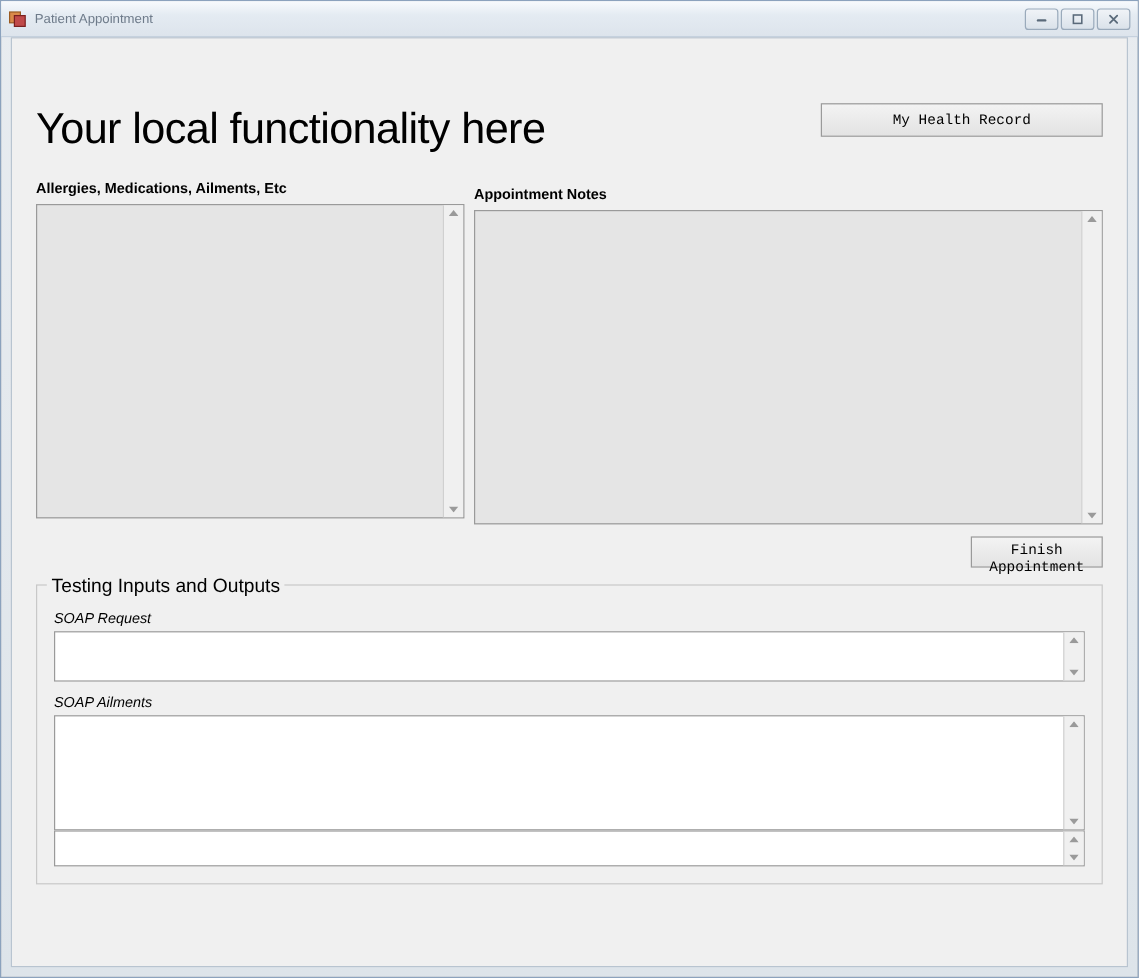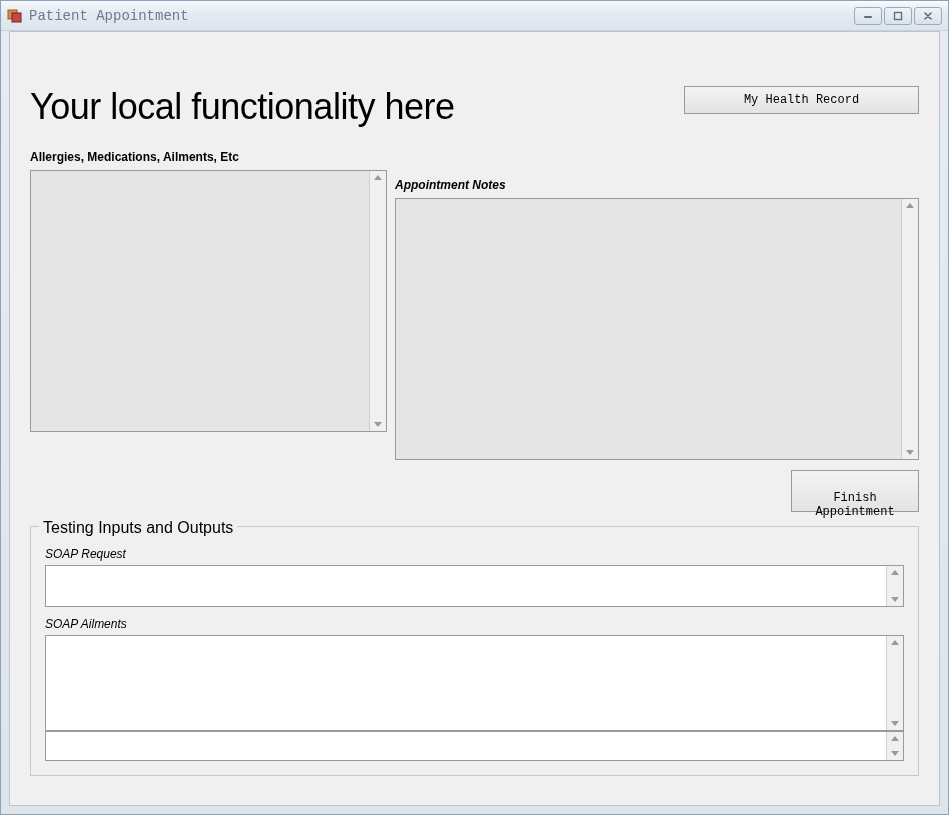--- a/index.html
+++ b/index.html
@@ -36,23 +36,22 @@
       height: 16px;
       margin-right: 6px;
       position: relative;
     }
     .titlebar-icon svg {
       width: 16px;
       height: 16px;
     }
     .titlebar-text {
       color: #6e7b8a;
-      font-size: 14px;
+      font-size: 11px;
       flex: 1;
-      font-family: Liberation Mono, monospace;
     }
     .window-controls {
       display: flex;
       gap: 2px;
     }
     .win-btn {
       width: 28px;
       height: 18px;
       background: linear-gradient(to bottom, #f0f3f7 0%, #dae2ea 100%);
       border: 1px solid #9aaabb;
@@ -119,22 +118,21 @@
     .panel-col.right {
       flex: 1;
     }
     .panel-label {
       font-size: 12px;
       font-weight: bold;
       color: #000;
       margin-bottom: 6px;
     }
     .panel-label.notes-label {
-      margin-top: 28px;
-      font-style: italic;
+      margin-top: 5px;
     }
     .textarea-wrap {
       position: relative;
       border: 1px solid #9a9a9a;
       background: #e5e5e5;
       display: flex;
     }
     .textarea-wrap.white {
       background: #fff;
     }
@@ -168,23 +166,23 @@
     }
     .notes-box {
       height: 262px;
     }
     .finish-row {
       display: flex;
       justify-content: flex-end;
       margin-top: 10px;
     }
     .btn-finish {
-      width: 128px;
+      width: 110px;
       height: 26px;
-      padding: 20px 10px;
+      padding: 4px 10px;
     }
     .groupbox {
       border: 1px solid #c8c8c8;
       margin-top: 14px;
       padding: 10px 14px 14px 14px;
       position: relative;
     }
     .groupbox-title {
       position: absolute;
       top: -8px;

